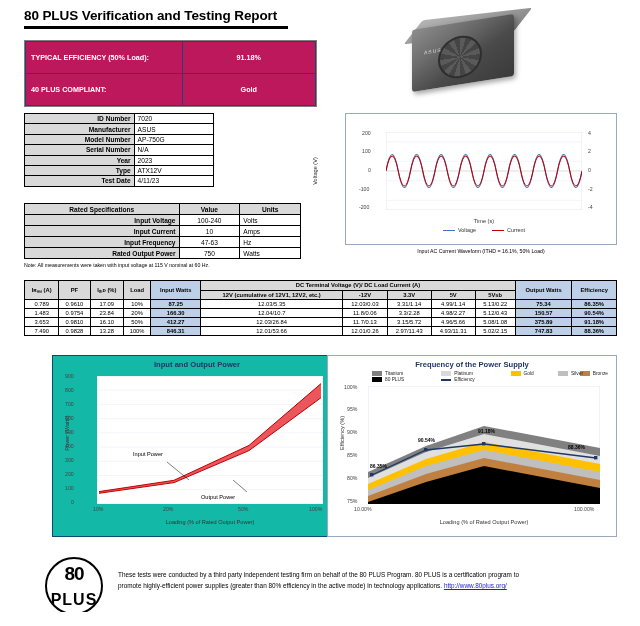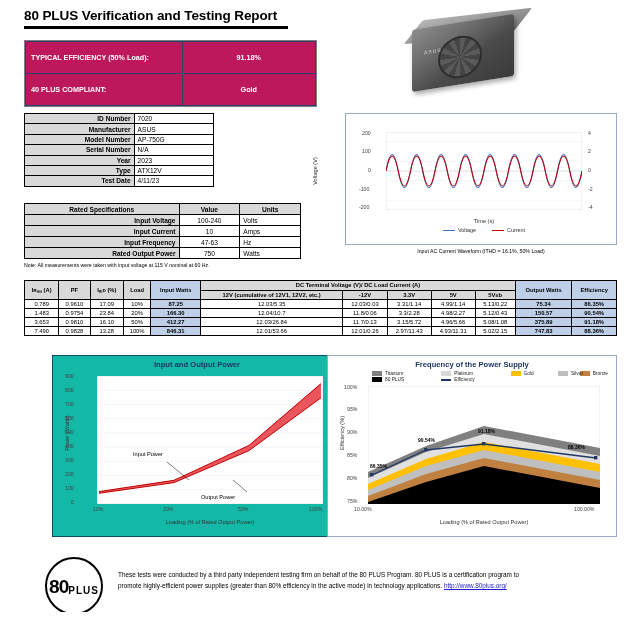--- a/index.html
+++ b/index.html
@@ -160,25 +160,25 @@
     font-size: 4.8px; color: #222;
     display: grid; grid-template-columns: repeat(3, 1fr); row-gap: 1px;
   }
   .eff-legend div { display: flex; align-items: center; gap: 3px; }
   .eff-legend i { width: 10px; height: 5px; display: inline-block; }
 
   
   .logo {
     position: absolute; left: 45px; top: 557px; width: 58px; height: 58px;
     border: 2.5px solid #000; border-radius: 50%;
-    display: flex; flex-direction: row; align-items: center; justify-content: center;
+    display: flex; flex-direction: column; align-items: center; justify-content: center;
     line-height: 1;
   }
   .logo .l1 { font-size: 19px; font-weight: bold; letter-spacing: -1px; }
-  .logo .l2 { font-size: 10px; font-weight: bold; letter-spacing: 1px; margin-top: 9px; }
+  .logo .l2 { font-size: 16px; font-weight: bold; letter-spacing: 1px; margin-top: 9px; }
   .footer-text {
     position: absolute; left: 118px; top: 569px; width: 410px;
     font-size: 6.4px; line-height: 1.75; color: #000;
   }
   .footer-text a { color: #2222cc; text-decoration: underline; }
 </style>
 </head>
 <body>
 
 <div class="page">

